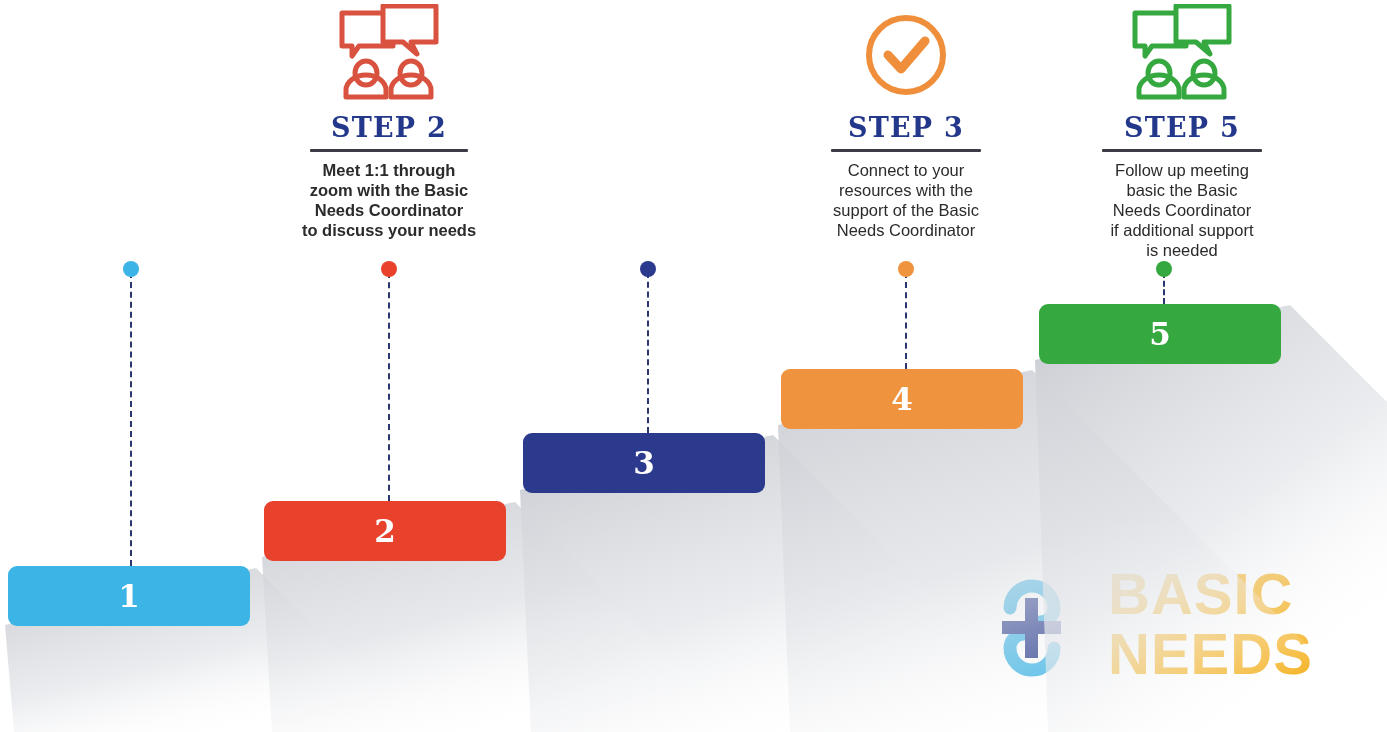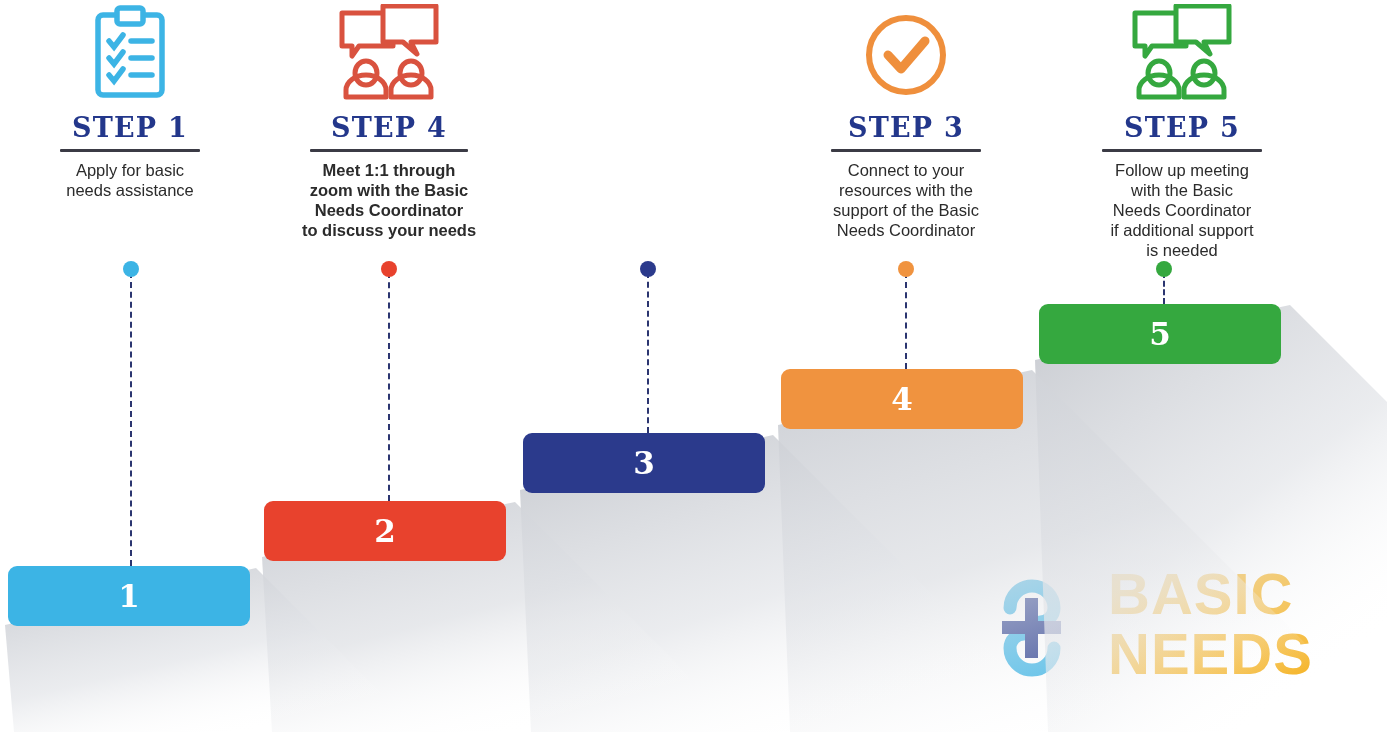--- a/index.html
+++ b/index.html
@@ -94,57 +94,37 @@
 
     <g>
       <path d="M515 222 L745 452 L272 452 L262 277 Z" fill="url(#shg)"></path>
     </g>
 
     <g>
       <path d="M256 288 L420 452 L14 452 L5 345 Z" fill="url(#shg2)"></path>
     </g>
   </svg>
 
-  <div class="step-col" style="left:0px;">
-    <div class="icon-box">
-      <svg width="78" height="96" viewBox="0 0 78 96">
-        <rect x="7" y="11" width="64" height="80" rx="5" fill="none" stroke="#3cb4e5" stroke-width="5.5"></rect>
-        <rect x="26" y="4" width="26" height="16" rx="3" fill="#fff" stroke="#3cb4e5" stroke-width="5.5"></rect>
-        <g stroke="#3cb4e5" stroke-width="5.5" stroke-linecap="round" fill="none">
-          <polyline points="18,37 23,43 32,31"></polyline>
-          <polyline points="18,54 23,60 32,48"></polyline>
-          <polyline points="18,71 23,77 32,65"></polyline>
-          <line x1="40" y1="37" x2="61" y2="37"></line>
-          <line x1="40" y1="54" x2="61" y2="54"></line>
-          <line x1="40" y1="71" x2="61" y2="71"></line>
-        </g>
-      </svg>
-    </div>
-    <div class="step-title">STEP 1</div>
-    <div class="title-rule" style="width:140px;"></div>
-    <div class="step-desc" style="white-space:pre-line;">Apply for basic
-needs assistance</div>
-  </div>
 
   <div class="step-col" style="left:259px;">
     <div class="icon-box">
       <svg width="104" height="96" viewBox="0 0 104 96">
         <g fill="#fff" stroke="#d9523f" stroke-width="5" stroke-linejoin="round">
           <path d="M5 9 H56 V42 H22 L15 52 L15 42 H5 Z"></path>
           <path d="M46 2 H99 V38 H74 L80 50 L66 38 H46 Z"></path>
         </g>
         <g fill="none" stroke="#d9523f" stroke-width="5" stroke-linejoin="round" stroke-linecap="round">
           <path d="M18 69 a11 12 0 1 1 22 0 a11 12 0 1 1 -22 0"></path>
           <path d="M9 93 v-7 a20 15 0 0 1 40 0 v7 Z"></path>
           <path d="M63 69 a11 12 0 1 1 22 0 a11 12 0 1 1 -22 0"></path>
           <path d="M54 93 v-7 a20 15 0 0 1 40 0 v7 Z"></path>
         </g>
       </svg>
     </div>
-    <div class="step-title">STEP 4</div>
+    <div class="step-title">STEP 2</div>
     <div class="title-rule" style="width:158px;"></div>
     <div class="step-desc" style="white-space:pre-line;font-weight:bold;">Meet 1:1 through
 zoom with the Basic
 Needs Coordinator
 to discuss your needs</div>
   </div>
 
 
   <div class="step-col" style="left:776px;">
     <div class="icon-box">
@@ -172,21 +152,21 @@
           <path d="M18 69 a11 12 0 1 1 22 0 a11 12 0 1 1 -22 0"></path>
           <path d="M9 93 v-7 a20 15 0 0 1 40 0 v7 Z"></path>
           <path d="M63 69 a11 12 0 1 1 22 0 a11 12 0 1 1 -22 0"></path>
           <path d="M54 93 v-7 a20 15 0 0 1 40 0 v7 Z"></path>
         </g>
       </svg>
     </div>
     <div class="step-title">STEP 5</div>
     <div class="title-rule" style="width:160px;"></div>
     <div class="step-desc" style="white-space:pre-line;">Follow up meeting
-with the Basic
+basic the Basic
 Needs Coordinator
 if additional support
 is needed</div>
   </div>
 
   <div class="dash" style="left:130px;top:272px;height:294px;"></div>
   <div class="dash" style="left:388px;top:272px;height:229px;"></div>
   <div class="dash" style="left:647px;top:272px;height:161px;"></div>
   <div class="dash" style="left:905px;top:272px;height:97px;"></div>
   <div class="dash" style="left:1163px;top:272px;height:32px;"></div>

